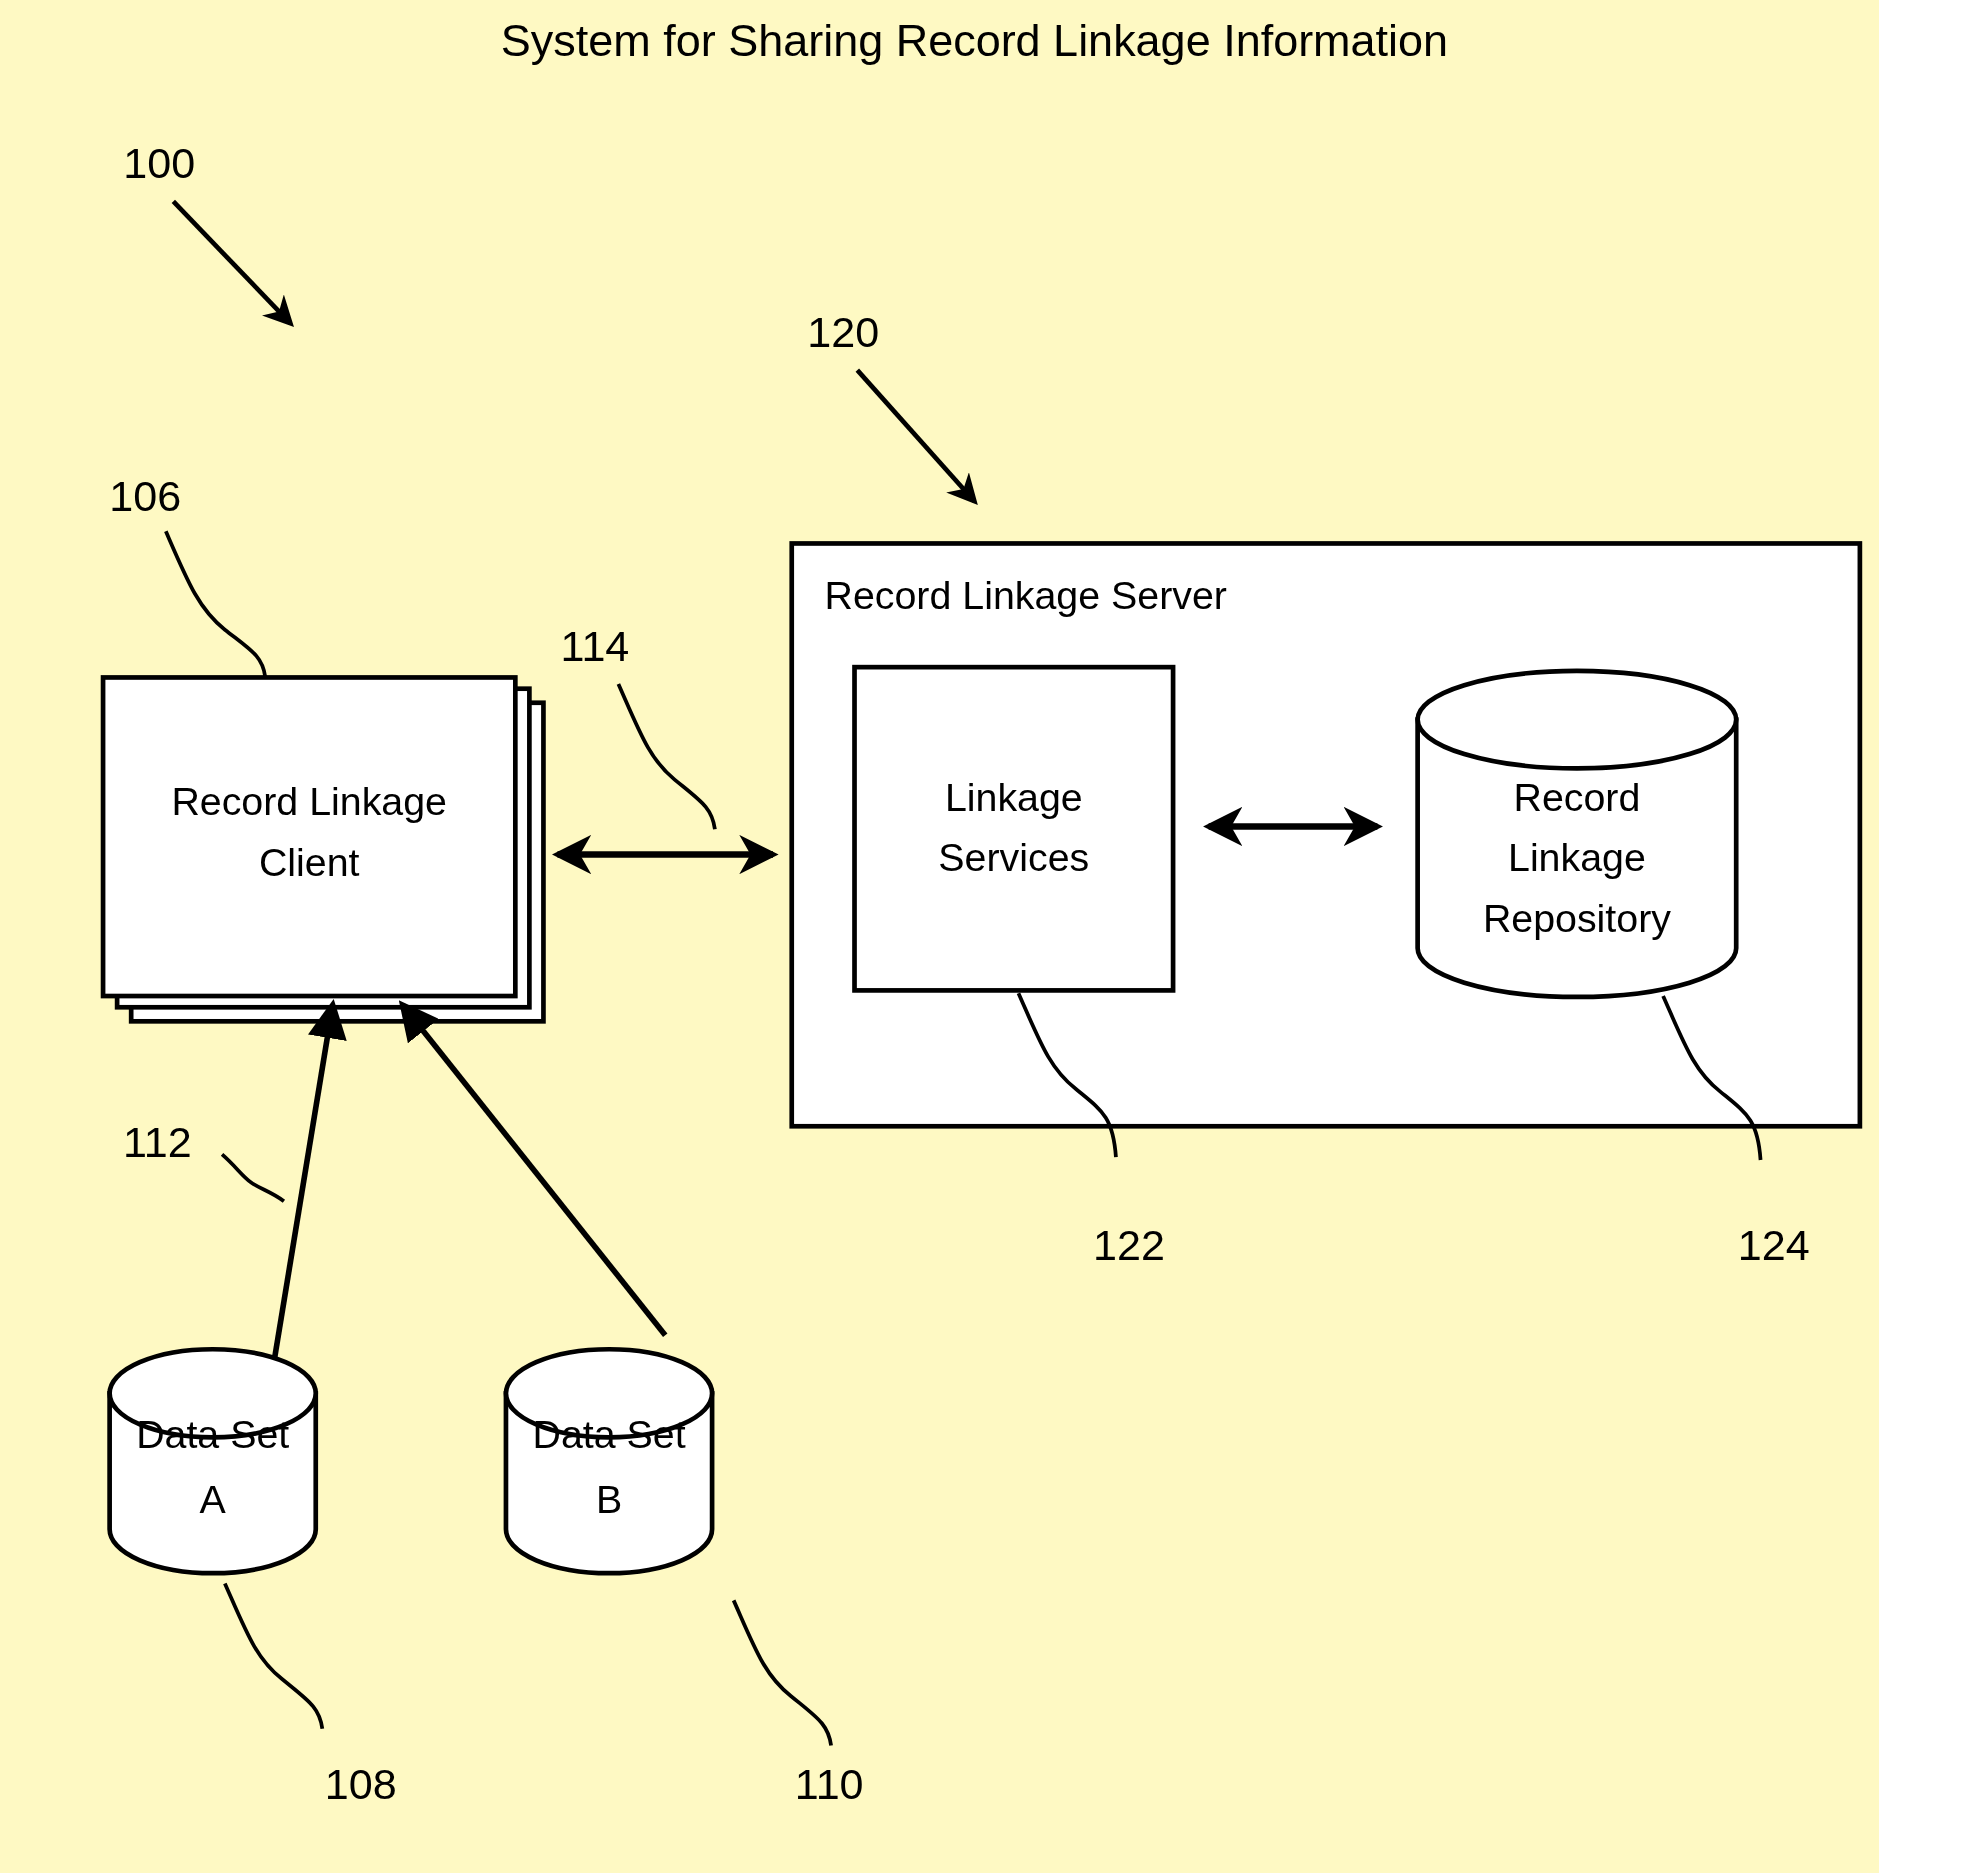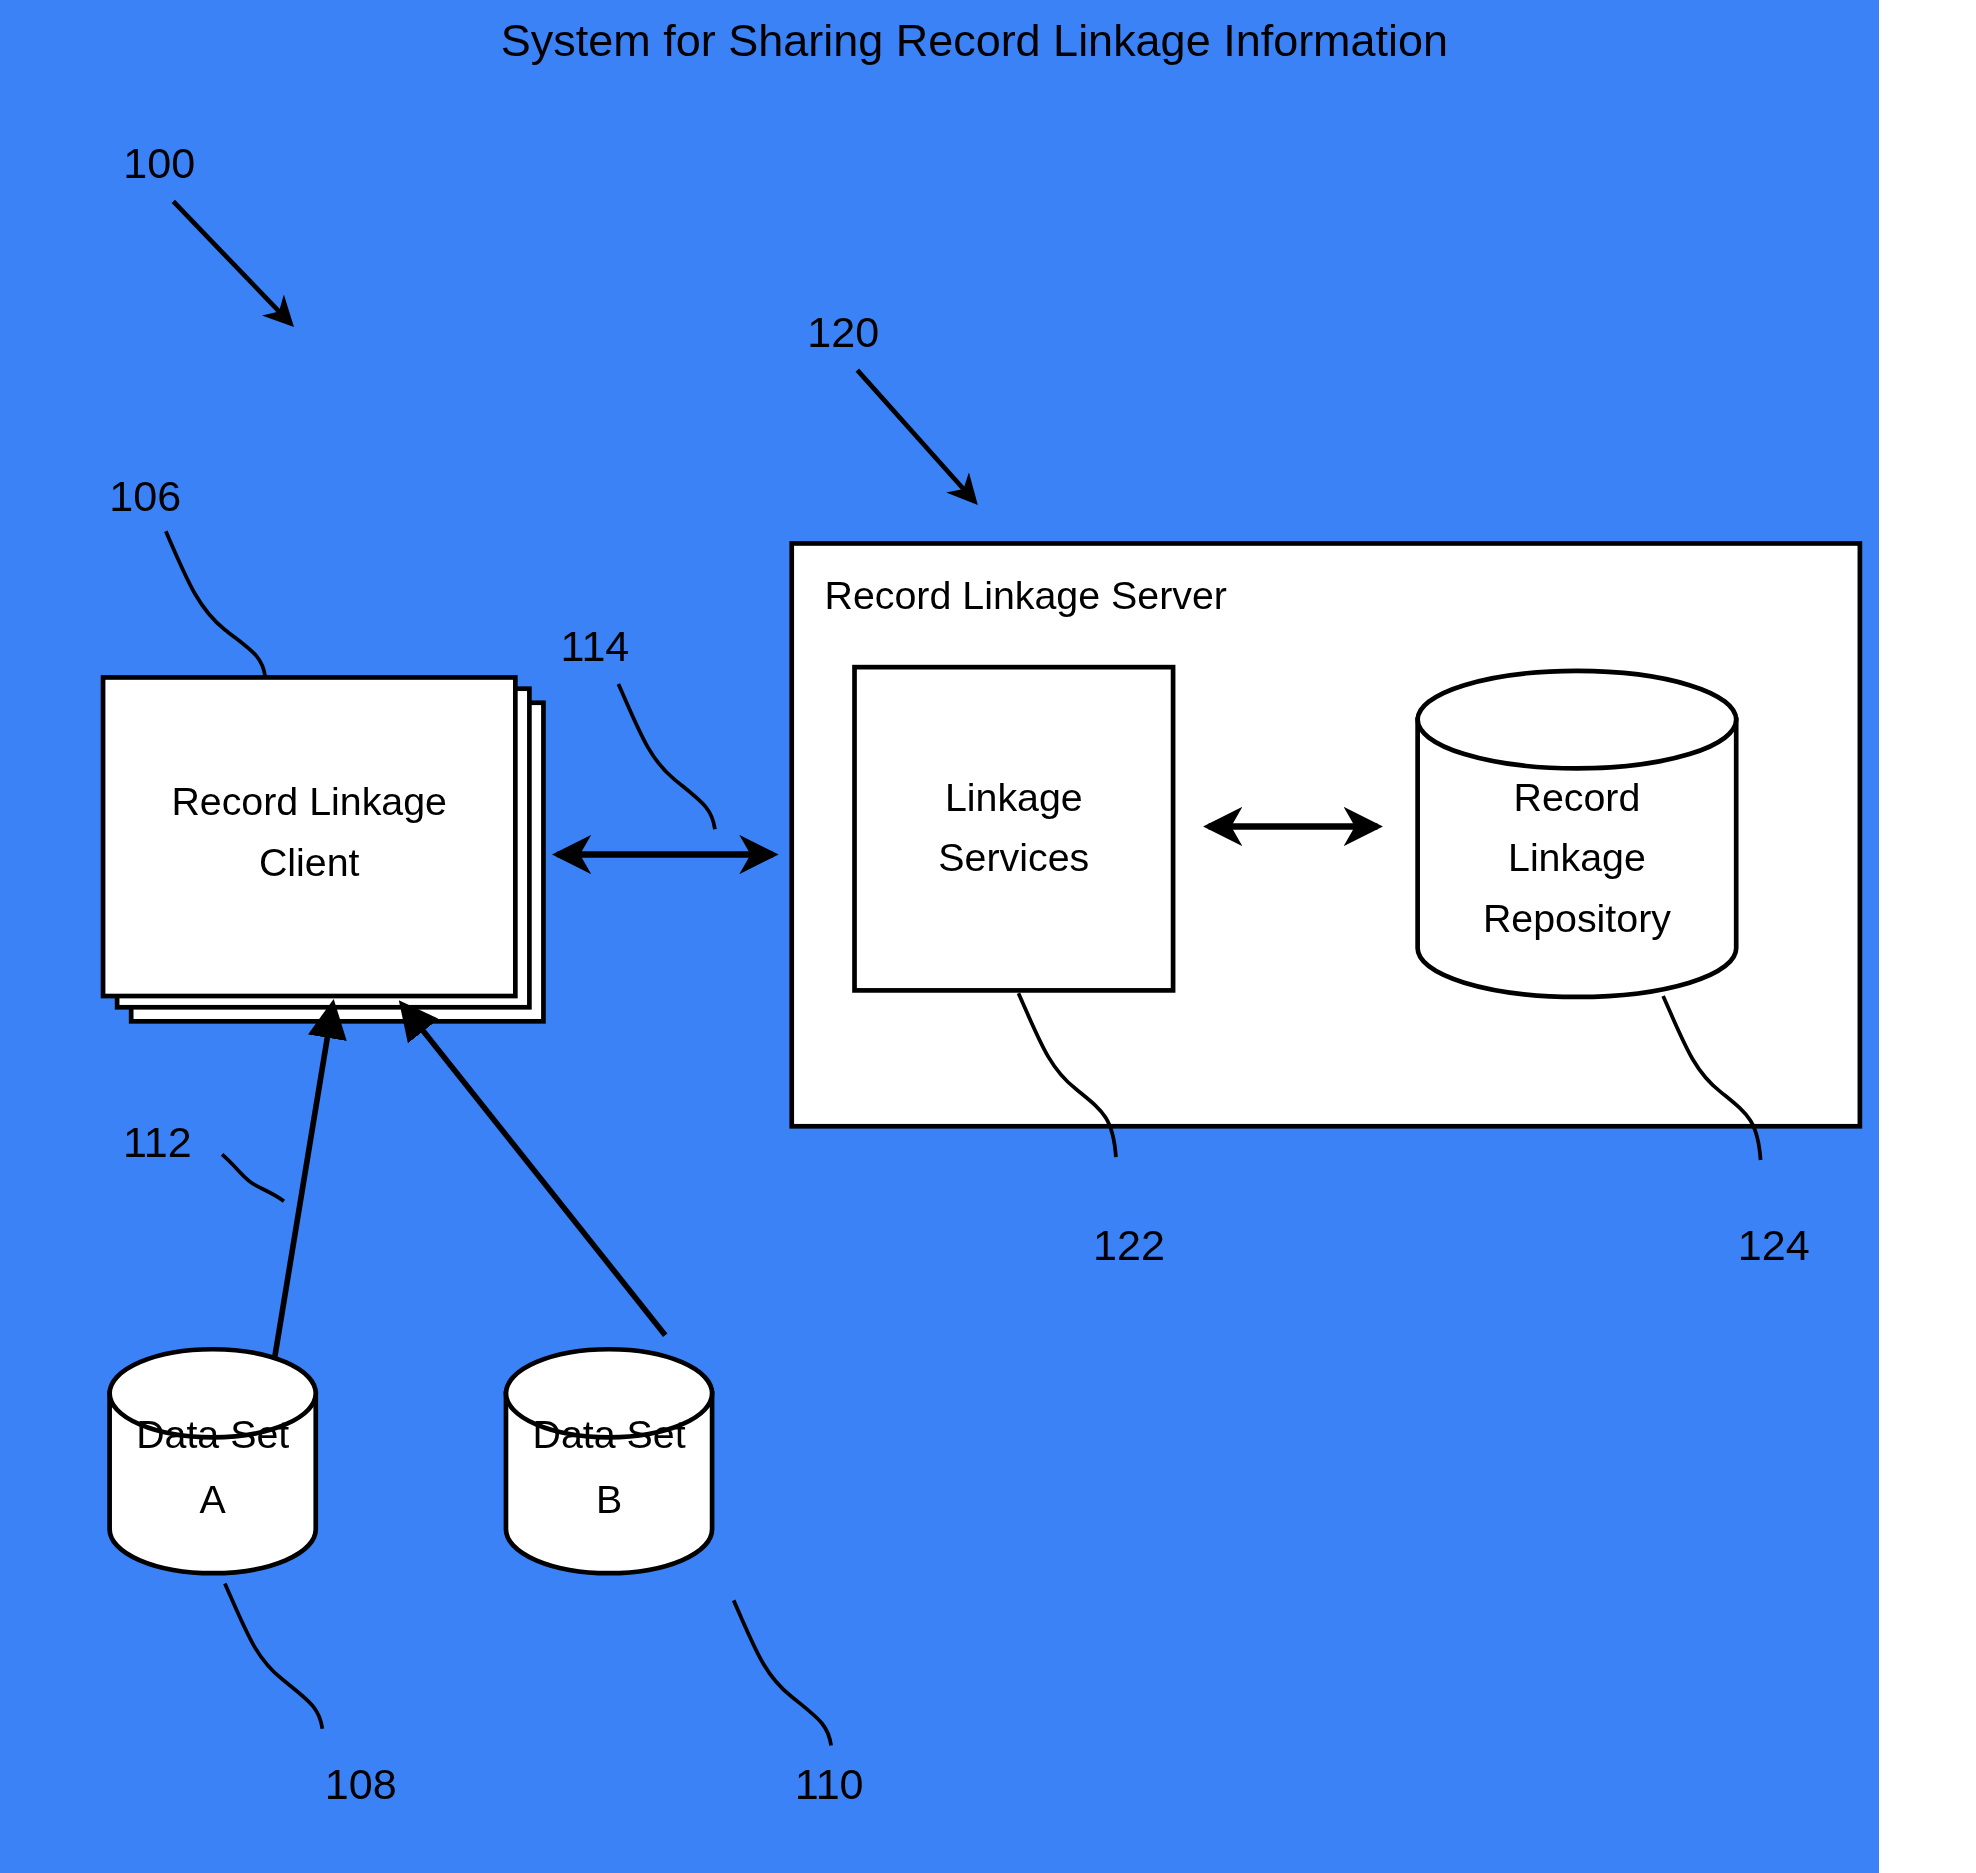--- a/index.html
+++ b/index.html
@@ -11,21 +11,21 @@
     width: 1977px;
     height: 1874px;
     font-family: "Liberation Sans", sans-serif;
     color: #000000;
     overflow: hidden;
   }
   #diagram-root {
     position: relative;
     width: 1879px;
     height: 1874px;
-    background: #3b82f6;
+    background: #fef9c3;
   }
   svg#figure {
     position: absolute;
     top: 0;
     left: 0;
     width: 1977px;
     height: 1874px;
     display: block;
   }
   .shape-stroke {

